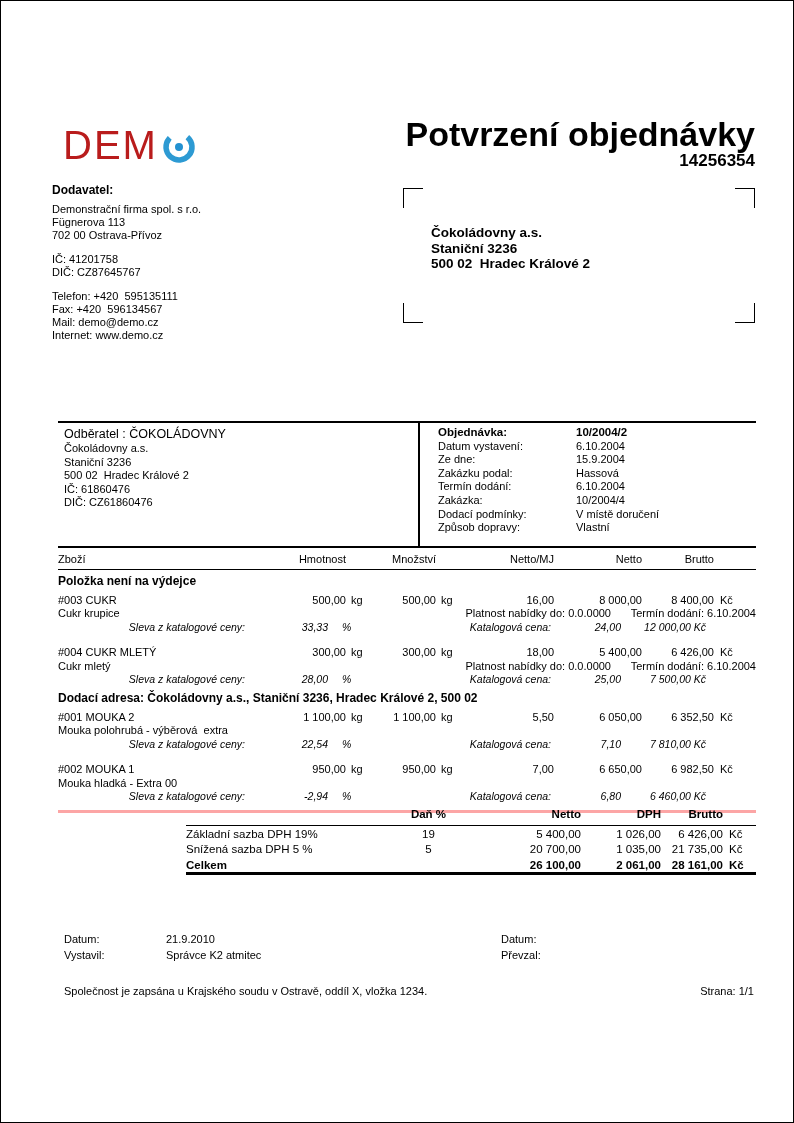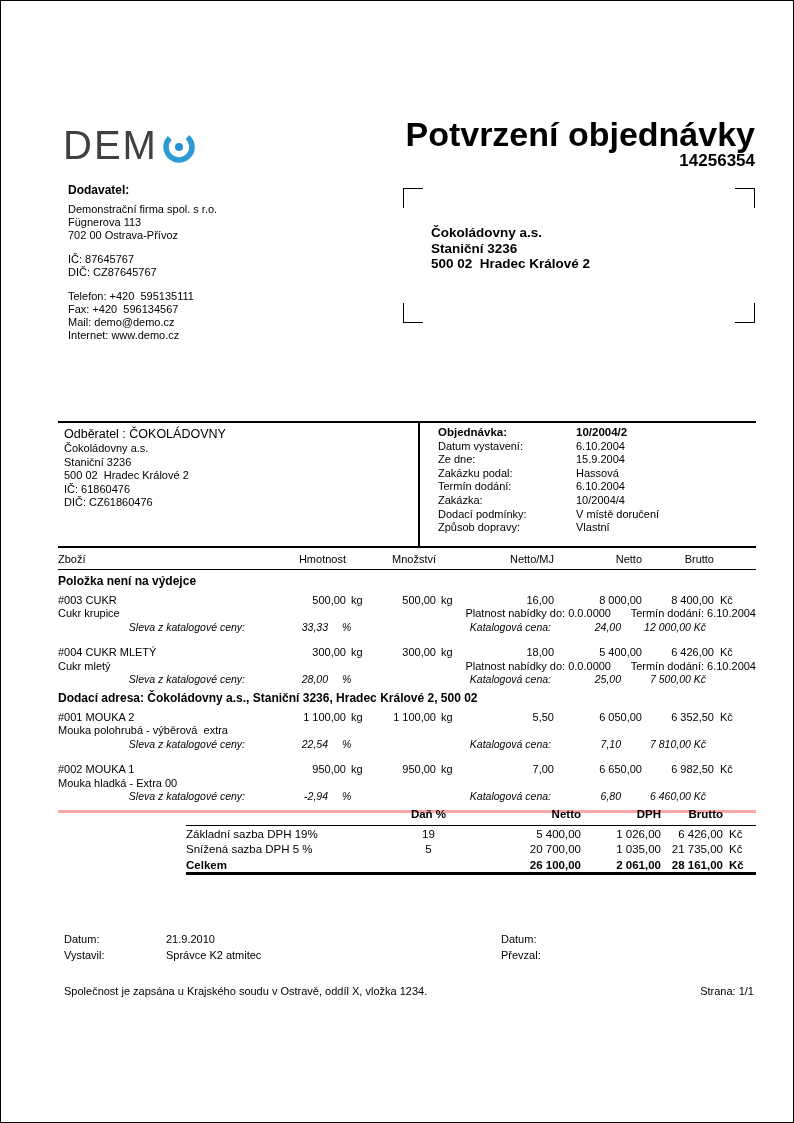--- a/index.html
+++ b/index.html
@@ -2,30 +2,30 @@
 <html><head>
 <meta charset="utf-8">
 <style>
   html,body{margin:0;padding:0;background:#fff;}
   body{width:794px;height:1123px;position:relative;font-family:"Liberation Sans",sans-serif;color:#000;}
   .page{position:absolute;left:0;top:0;width:792px;height:1121px;border:1px solid #000;background:#fff;}
   .abs{position:absolute;}
 
   
   .logo{left:62px;top:124px;display:flex;align-items:center;}
-  .logo-text{font-size:40px;font-weight:500;color:#404040;letter-spacing:2px;line-height:40px;}
+  .logo-text{font-size:40px;font-weight:500;color:#b91c1c;letter-spacing:2px;line-height:40px;}
   .logo-ring{margin-left:2px;margin-top:2px;}
 
   
   .title{right:38px;top:118px;text-align:right;}
   .title h1{margin:0;font-size:34px;font-weight:bold;line-height:30px;}
   .doc-number{font-size:17px;font-weight:bold;margin-top:2px;}
 
   
-  .supplier{left:67px;top:183px;font-size:11px;line-height:13px;}
+  .supplier{left:51px;top:183px;font-size:11px;line-height:13px;}
   .supplier .hdr{font-size:12px;font-weight:bold;margin-bottom:6px;}
   .supplier .grp{margin-bottom:11px;}
 
   
   .corner{width:19px;height:19px;}
   .c-tl{left:402px;top:187px;border-top:1px solid #000;border-left:1px solid #000;}
   .c-tr{left:734px;top:187px;border-top:1px solid #000;border-right:1px solid #000;}
   .c-bl{left:402px;top:302px;border-bottom:1px solid #000;border-left:1px solid #000;}
   .c-br{left:734px;top:302px;border-bottom:1px solid #000;border-right:1px solid #000;}
   .window-addr{left:430px;top:224px;font-size:13.5px;font-weight:bold;line-height:15.5px;}
@@ -94,21 +94,21 @@
   </div>
 
   <div class="abs supplier">
     <div class="hdr">Dodavatel:</div>
     <div class="grp">
       <div>Demonstrační firma spol. s r.o.</div>
       <div>Fügnerova 113</div>
       <div>702 00 Ostrava-Přívoz</div>
     </div>
     <div class="grp">
-      <div>IČ: 87645767</div>
+      <div>IČ: 41201758</div>
       <div>DIČ: CZ87645767</div>
     </div>
     <div class="grp">
       <div>Telefon: +420&nbsp; 595135111</div>
       <div>Fax: +420&nbsp; 596134567</div>
       <div>Mail: demo@demo.cz</div>
       <div>Internet: www.demo.cz</div>
     </div>
   </div>
 

